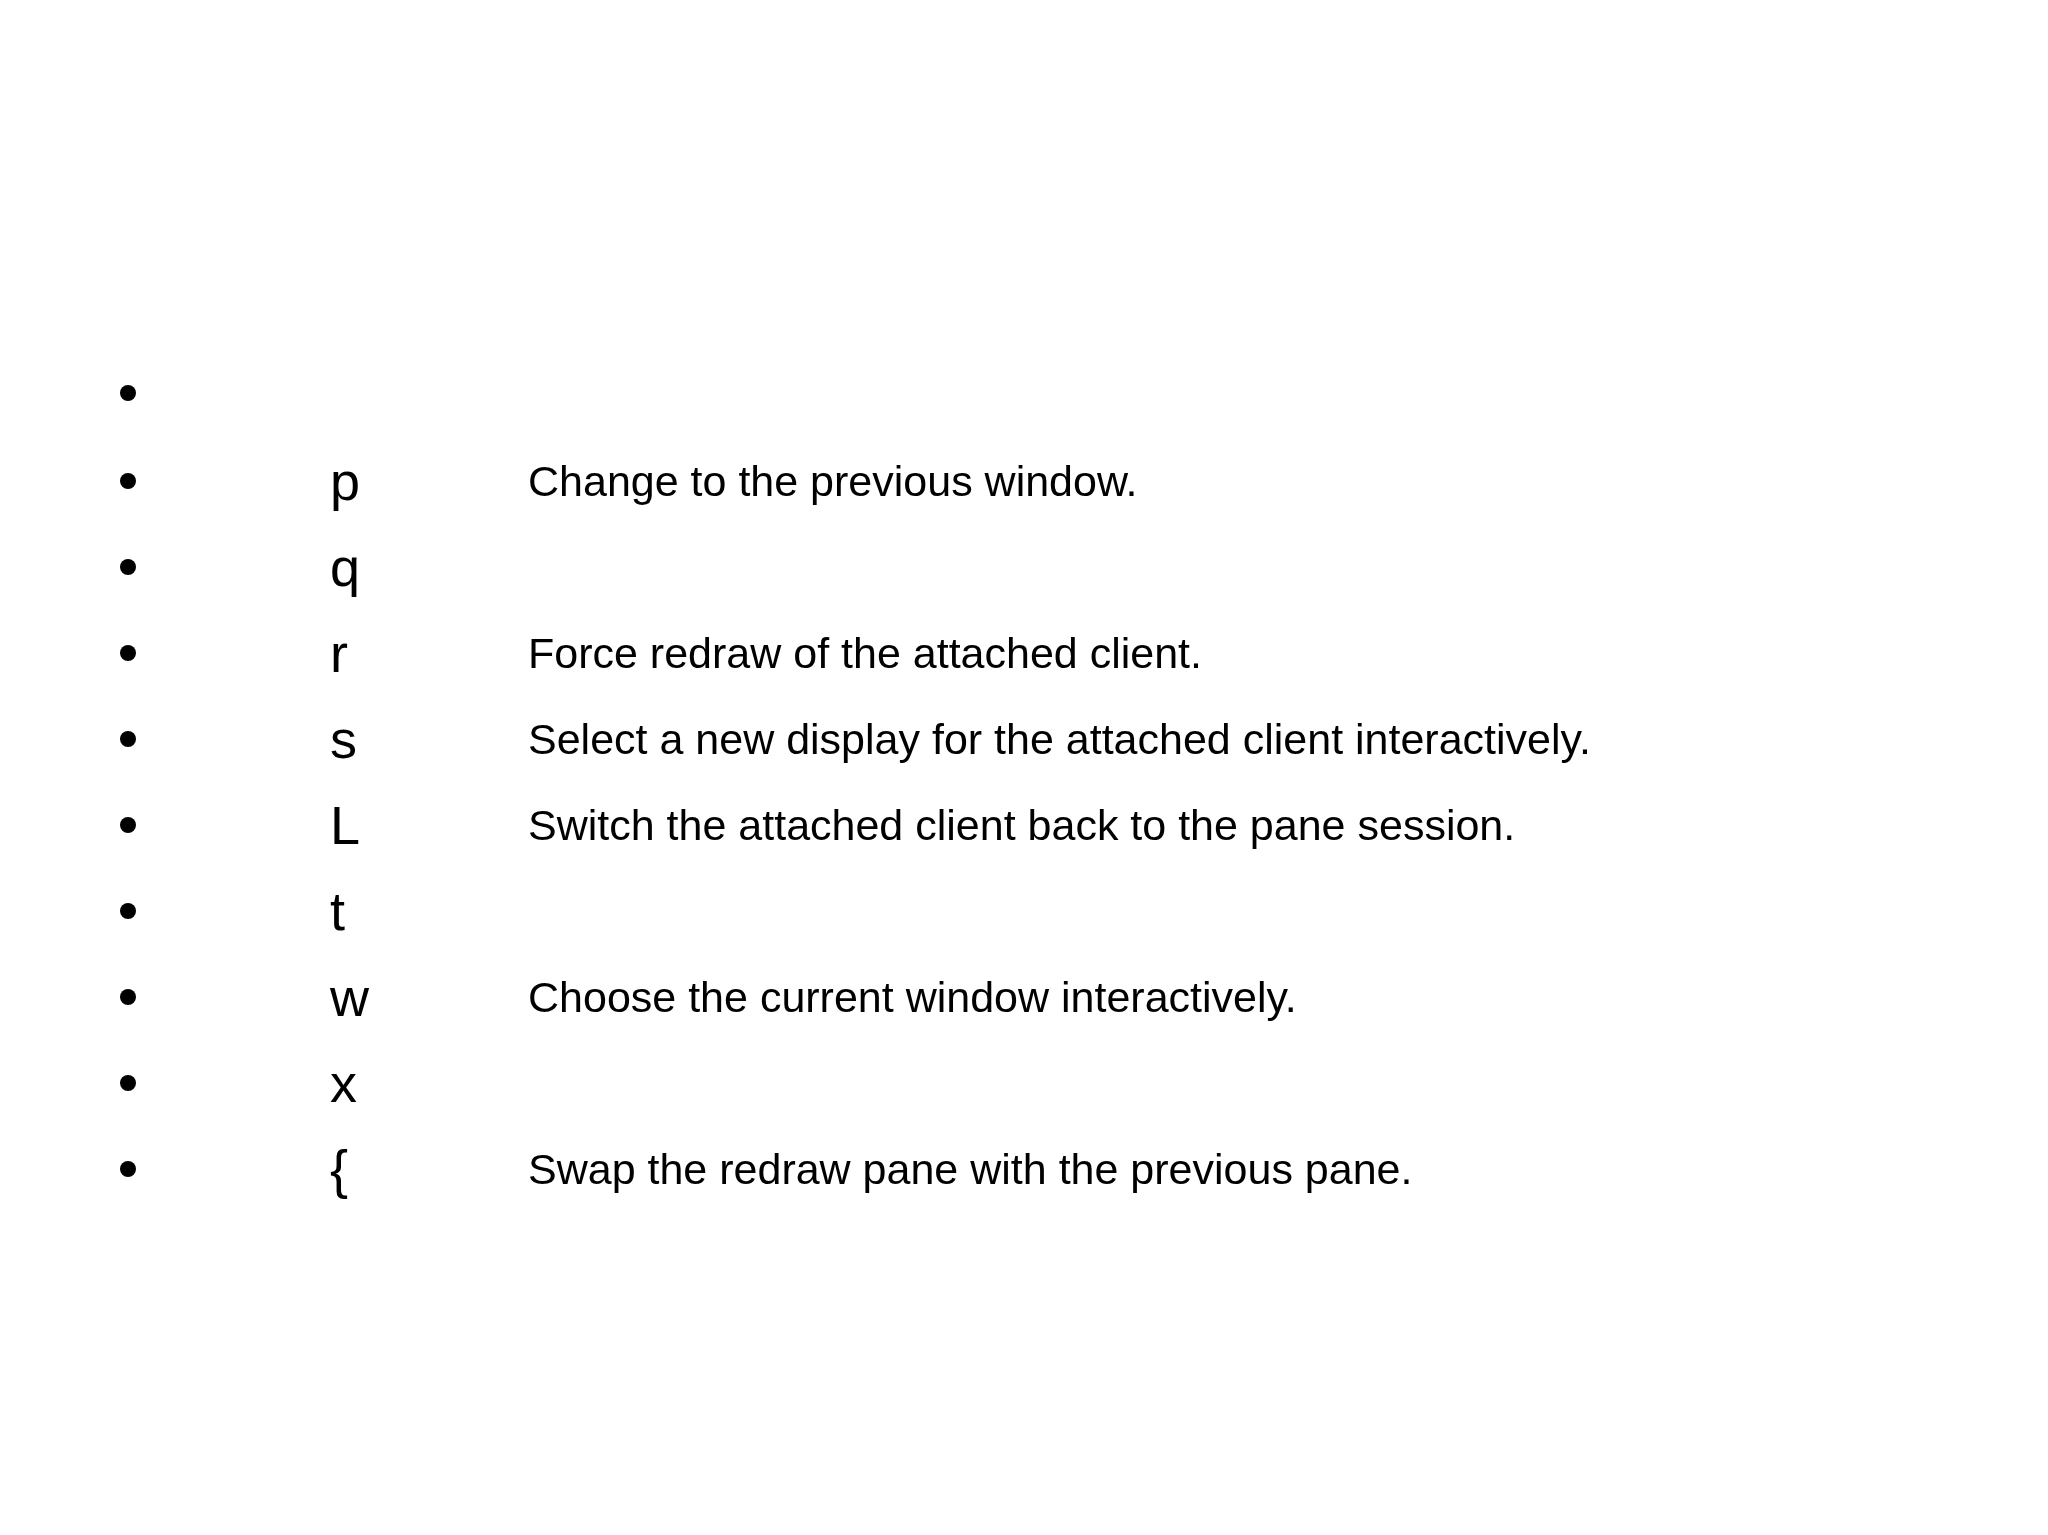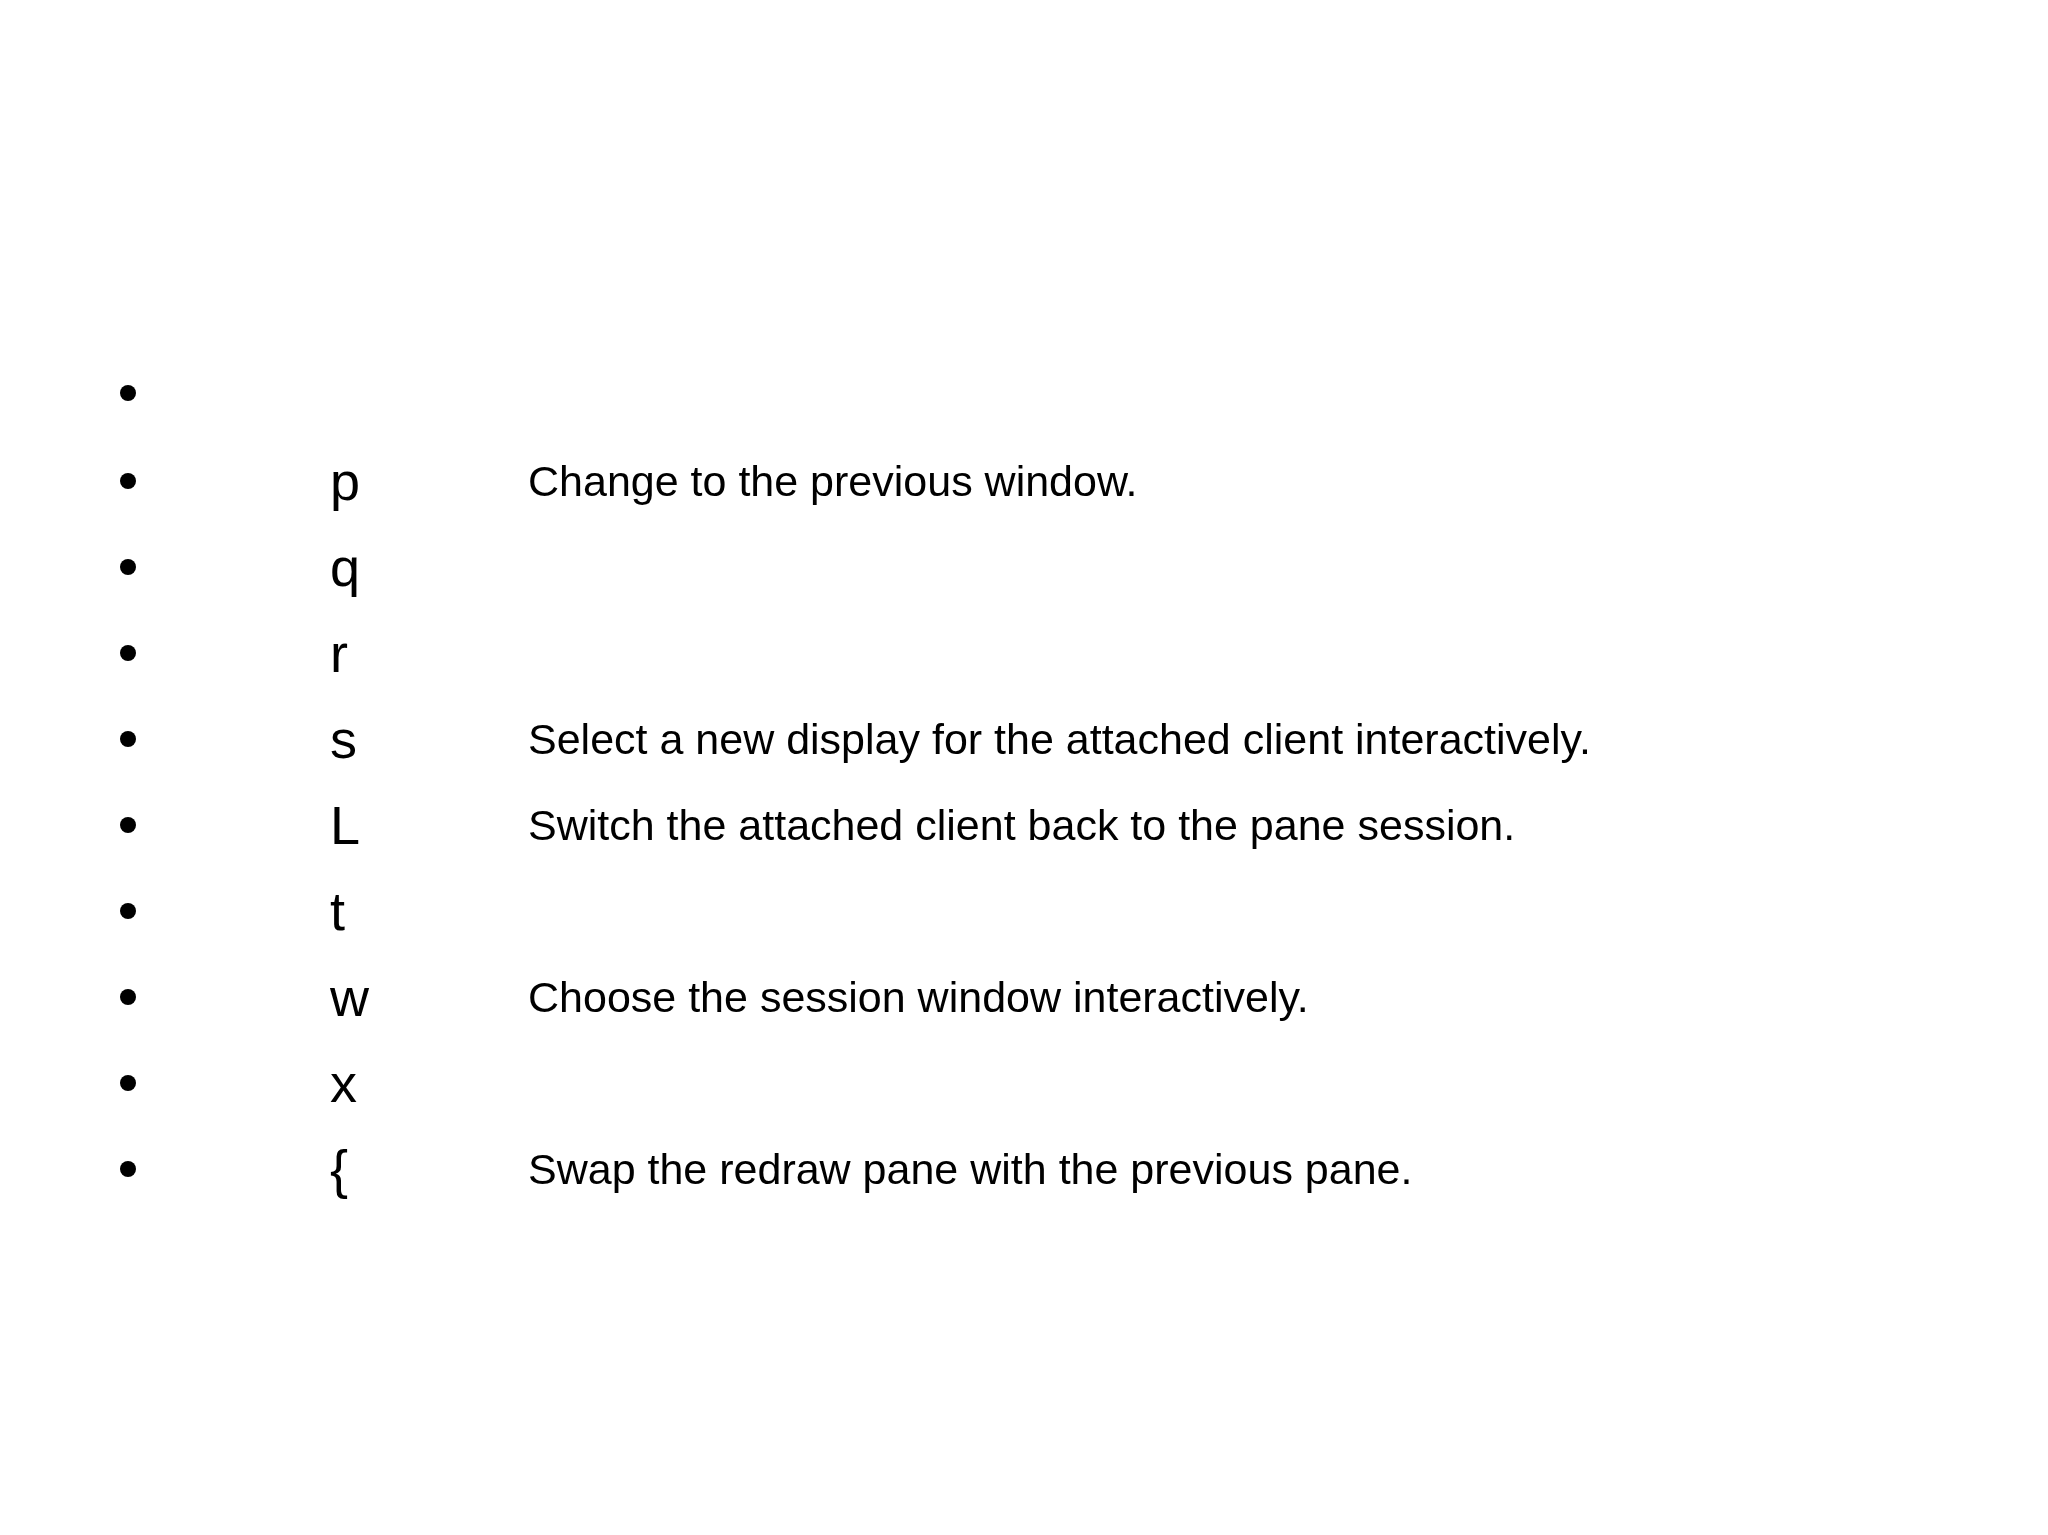--- a/index.html
+++ b/index.html
@@ -75,20 +75,21 @@
   </div>
 
   <div class="row">
     <span class="bullet"></span>
     <span class="key">q</span>
   </div>
 
   <div class="row">
     <span class="bullet"></span>
     <span class="key">r</span>
+    <span class="desc">Force redraw of the attached client.</span>
   </div>
 
   <div class="row">
     <span class="bullet"></span>
     <span class="key">s</span>
     <span class="desc">Select a new display for the attached client interactively.</span>
   </div>
 
   <div class="row">
     <span class="bullet"></span>
@@ -97,21 +98,21 @@
   </div>
 
   <div class="row">
     <span class="bullet"></span>
     <span class="key">t</span>
   </div>
 
   <div class="row">
     <span class="bullet"></span>
     <span class="key">w</span>
-    <span class="desc">Choose the session window interactively.</span>
+    <span class="desc">Choose the current window interactively.</span>
   </div>
 
   <div class="row">
     <span class="bullet"></span>
     <span class="key">x</span>
   </div>
 
   <div class="row">
     <span class="bullet"></span>
     <span class="key">{</span>

